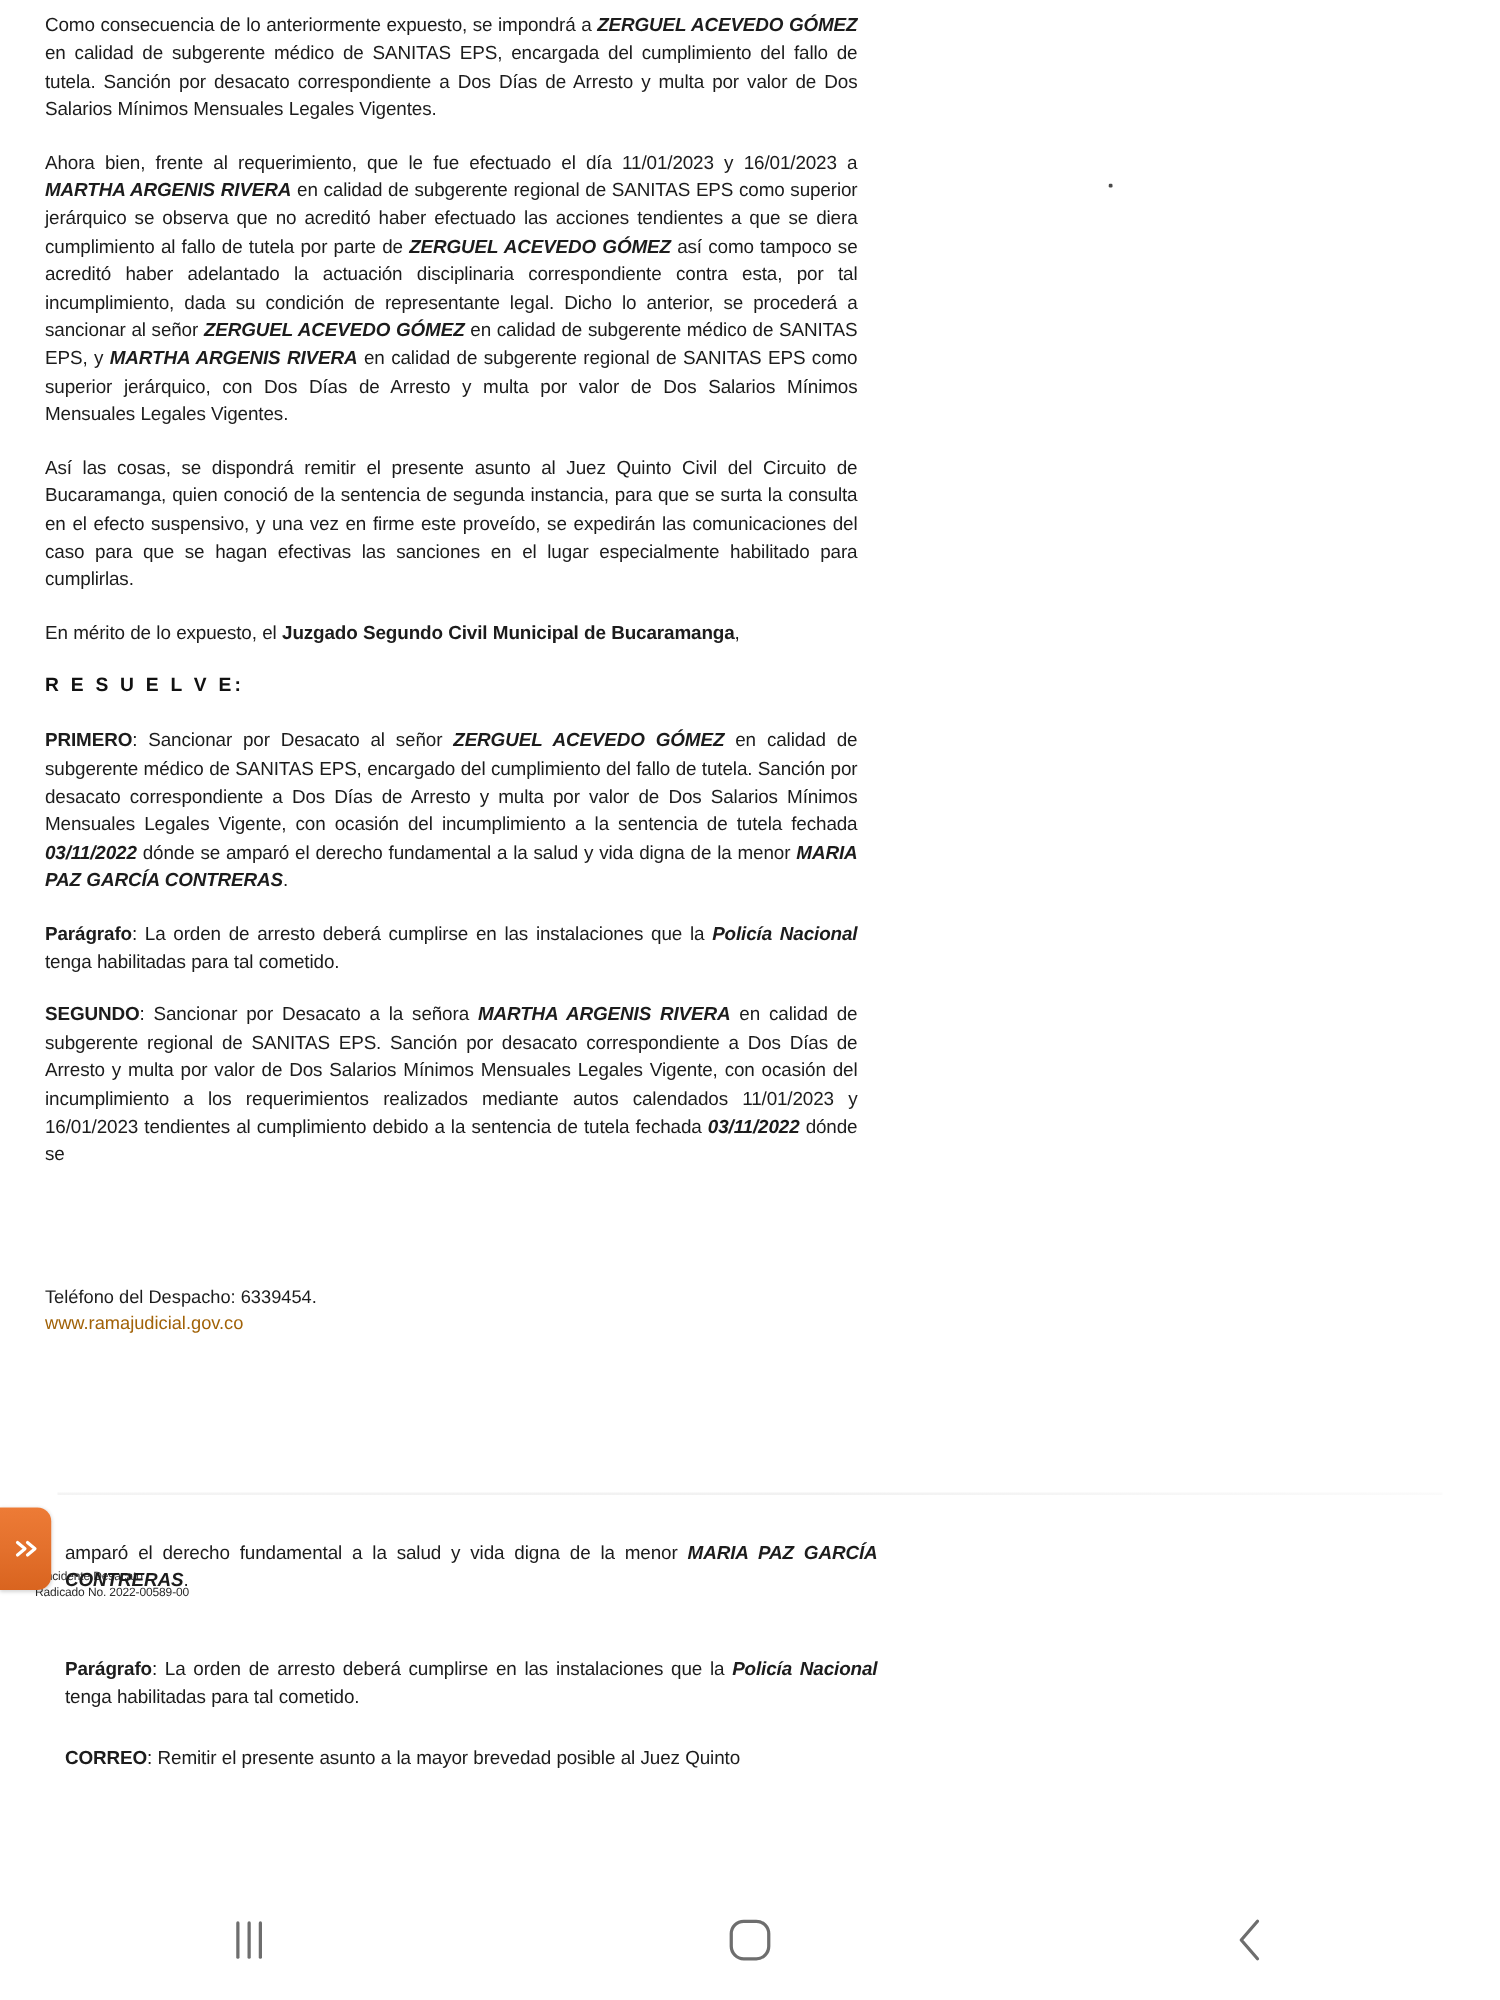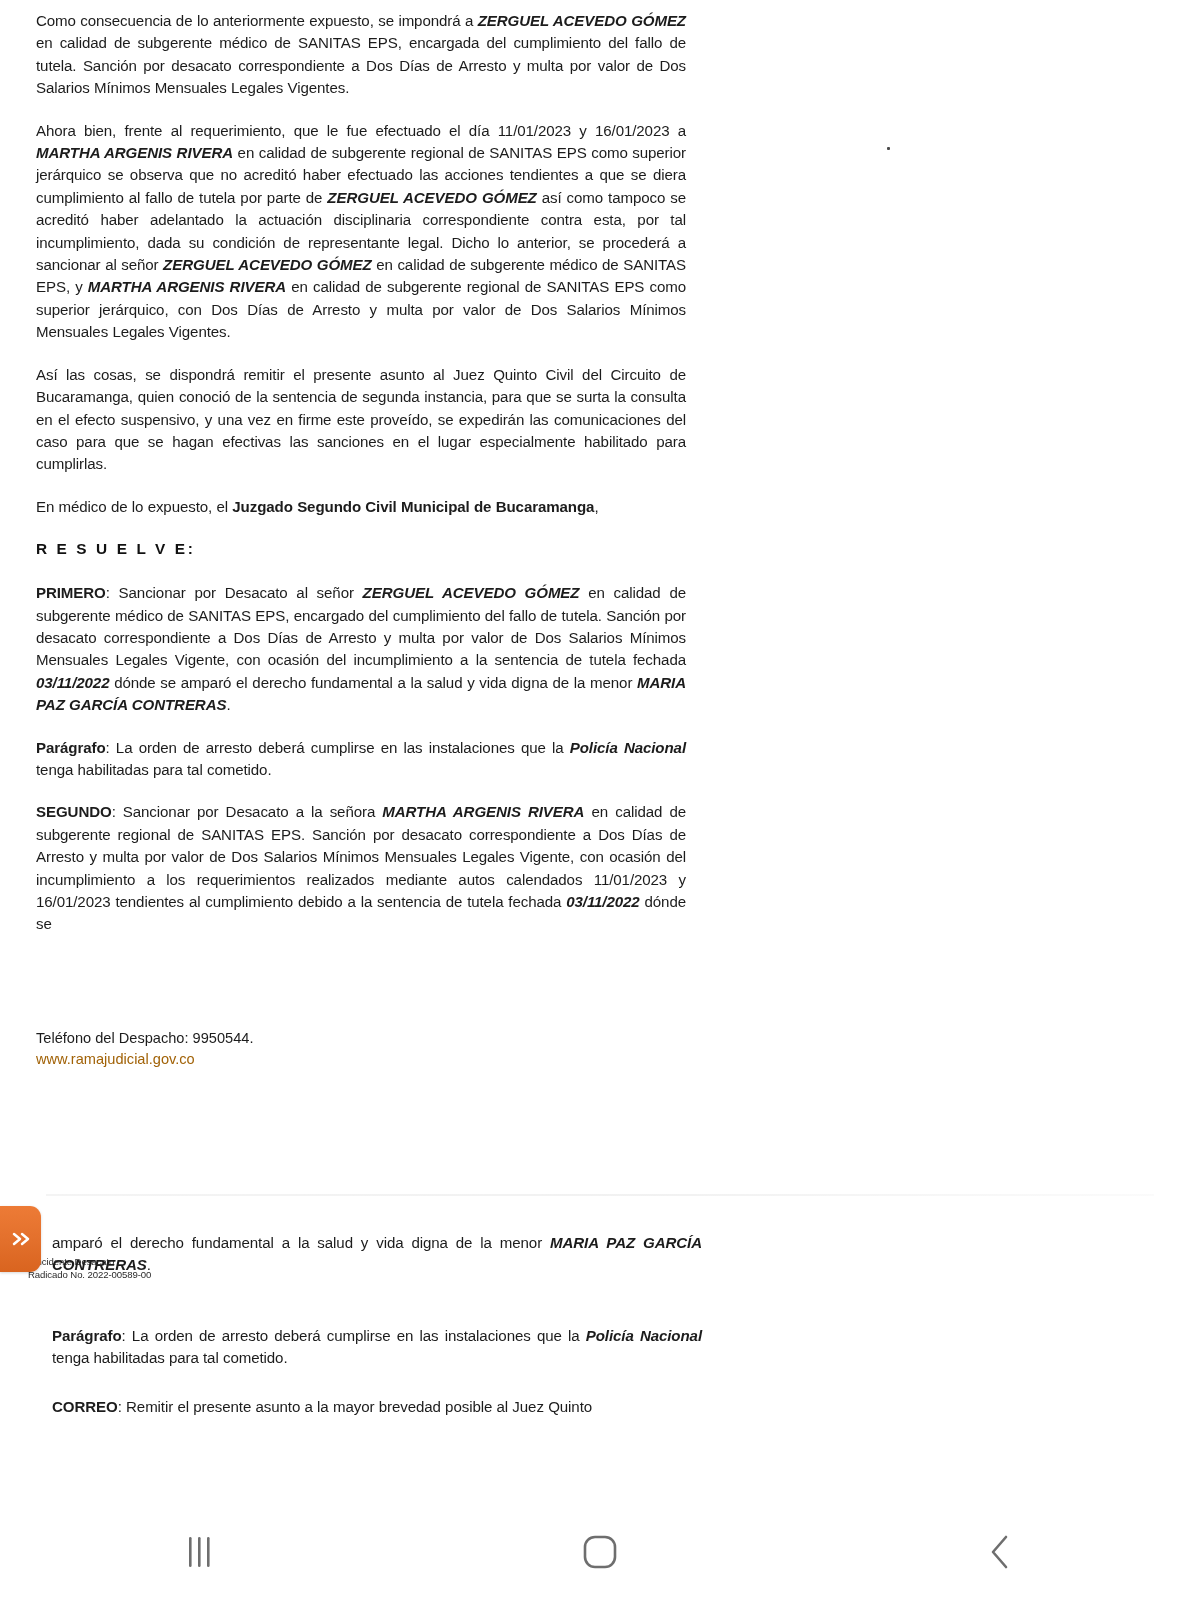--- a/index.html
+++ b/index.html
@@ -163,33 +163,33 @@
 <div class="doc-page page-one">
 
   <div class="text-col" style="top:10px;">
 
     <p class="body-par"><span>Como consecuencia de lo anteriormente expuesto, se impondrá a </span><span class="bi">ZERGUEL ACEVEDO GÓMEZ</span><span> en calidad de subgerente médico de SANITAS EPS, encargada del cumplimiento del fallo de tutela. Sanción por desacato correspondiente a Dos Días de Arresto y multa por valor de Dos Salarios Mínimos Mensuales Legales Vigentes.</span></p>
 
     <p class="body-par"><span>Ahora bien, frente al requerimiento, que le fue efectuado el día    11/01/2023 y 16/01/2023 a </span><span class="bi">MARTHA ARGENIS RIVERA</span><span> en calidad de subgerente regional de SANITAS EPS como superior jerárquico se observa que no acreditó haber efectuado las acciones tendientes a que se diera cumplimiento al fallo de tutela por parte de </span><span class="bi">ZERGUEL ACEVEDO GÓMEZ</span><span> así como tampoco se acreditó haber adelantado la actuación disciplinaria correspondiente contra esta, por tal incumplimiento, dada su condición de representante legal. Dicho lo anterior, se procederá a sancionar al señor </span><span class="bi">ZERGUEL ACEVEDO GÓMEZ</span><span> en calidad de subgerente médico de SANITAS EPS, y </span><span class="bi">MARTHA ARGENIS RIVERA</span><span> en calidad de subgerente regional de SANITAS EPS como superior jerárquico, con Dos Días de Arresto y multa por valor de Dos Salarios Mínimos Mensuales Legales Vigentes.</span></p>
 
     <p class="body-par"><span>Así las cosas, se dispondrá remitir el presente asunto al Juez Quinto Civil del Circuito de Bucaramanga, quien conoció de la sentencia de segunda instancia, para que se surta la consulta en el efecto suspensivo, y una vez en firme este proveído, se expedirán las comunicaciones del caso para que se hagan efectivas las sanciones en el lugar especialmente habilitado para cumplirlas.</span></p>
 
-    <p class="body-par"><span>En médico de lo expuesto, el </span><span class="bold">Juzgado Segundo Civil Municipal de Bucaramanga</span><span>,</span></p>
+    <p class="body-par"><span>En mérito de lo expuesto, el </span><span class="bold">Juzgado Segundo Civil Municipal de Bucaramanga</span><span>,</span></p>
 
     <div class="resuelve"><span>R E S U E L V E</span><span class="colon">:</span></div>
 
     <p class="body-par"><span class="bold">PRIMERO</span><span>: Sancionar por Desacato al señor </span><span class="bi">ZERGUEL ACEVEDO GÓMEZ</span><span> en calidad de subgerente médico de SANITAS EPS, encargado del cumplimiento del fallo de tutela. Sanción por desacato correspondiente a Dos Días de Arresto y multa por valor de Dos Salarios Mínimos Mensuales Legales Vigente, con ocasión del incumplimiento a la sentencia de tutela fechada </span><span class="bi">03/11/2022</span><span> dónde se amparó el derecho fundamental a la salud y vida digna de la menor </span><span class="bi">MARIA PAZ GARCÍA CONTRERAS</span><span>.</span></p>
 
     <p class="body-par"><span class="bold">Parágrafo</span><span>: La orden de arresto deberá cumplirse en las instalaciones que la </span><span class="bi">Policía Nacional</span><span> tenga habilitadas para tal cometido.</span></p>
 
     <p class="body-par"><span class="bold">SEGUNDO</span><span>: Sancionar por Desacato a la señora </span><span class="bi">MARTHA ARGENIS RIVERA</span><span> en calidad de subgerente regional de SANITAS EPS. Sanción por desacato correspondiente a Dos Días de Arresto y multa por valor de Dos Salarios Mínimos Mensuales Legales Vigente, con ocasión del incumplimiento a los requerimientos realizados mediante autos calendados 11/01/2023 y 16/01/2023 tendientes al cumplimiento debido a la sentencia de tutela fechada </span><span class="bi">03/11/2022</span><span> dónde se</span></p>
   </div>
 
   <div class="doc-footer">
-    <div>Teléfono del Despacho: 9950544.</div>
+    <div>Teléfono del Despacho: 6339454.</div>
     <div class="footer-url">www.ramajudicial.gov.co</div>
   </div>
 
   <div class="speck"></div>
 </div>
 
 <div class="page-separator"></div>
 
 <div class="doc-page page-two"></div>
 

